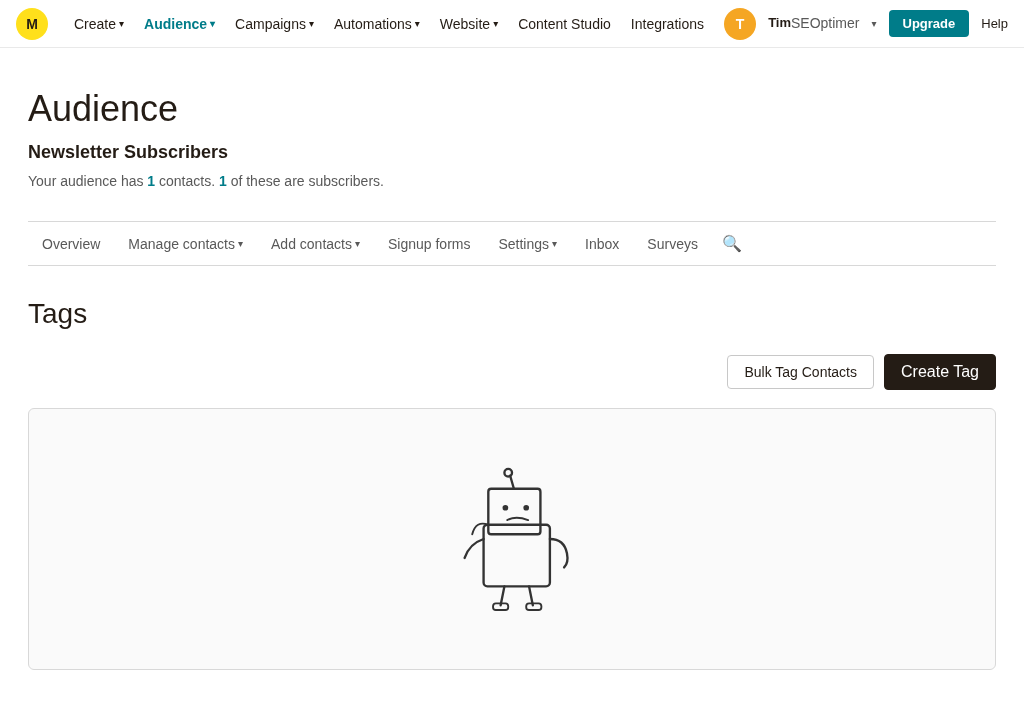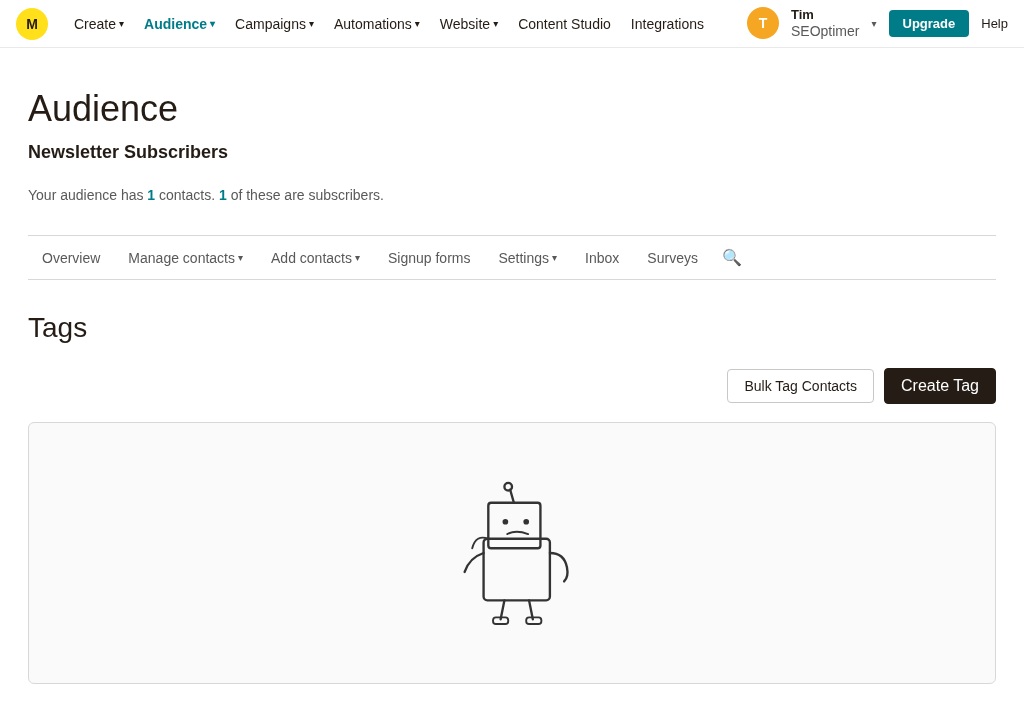--- a/index.html
+++ b/index.html
@@ -56,21 +56,20 @@
       color: #fff;
       display: flex;
       align-items: center;
       justify-content: center;
       font-weight: 700;
       font-size: 14px;
       cursor: pointer;
     }
     .user-info {
       display: flex;
-      flex-direction: column;
       line-height: 1.2;
       font-size: 13px;
       cursor: pointer;
     }
     .user-info .name { font-weight: 600; font-size: 13px; }
     .user-info .org { color: #595959; font-size: 14px; }
     .user-chevron { font-size: 10px; color: #595959; cursor: pointer; }
     .btn-upgrade {
       background: #007c89;
       color: #fff;
@@ -92,21 +91,21 @@
     .page-title {
       font-size: 36px;
       font-weight: 300;
       color: #241c15;
       margin-bottom: 12px;
     }
     .audience-name {
       font-size: 18px;
       font-weight: 600;
       color: #241c15;
-      margin-bottom: 24px;
+      margin-bottom: 10px;
     }
     .audience-stats {
       font-size: 14px;
       color: #595959;
       margin-bottom: 32px;
     }
     .audience-stats .highlight {
       color: #007c89;
       font-weight: 600;
     }

